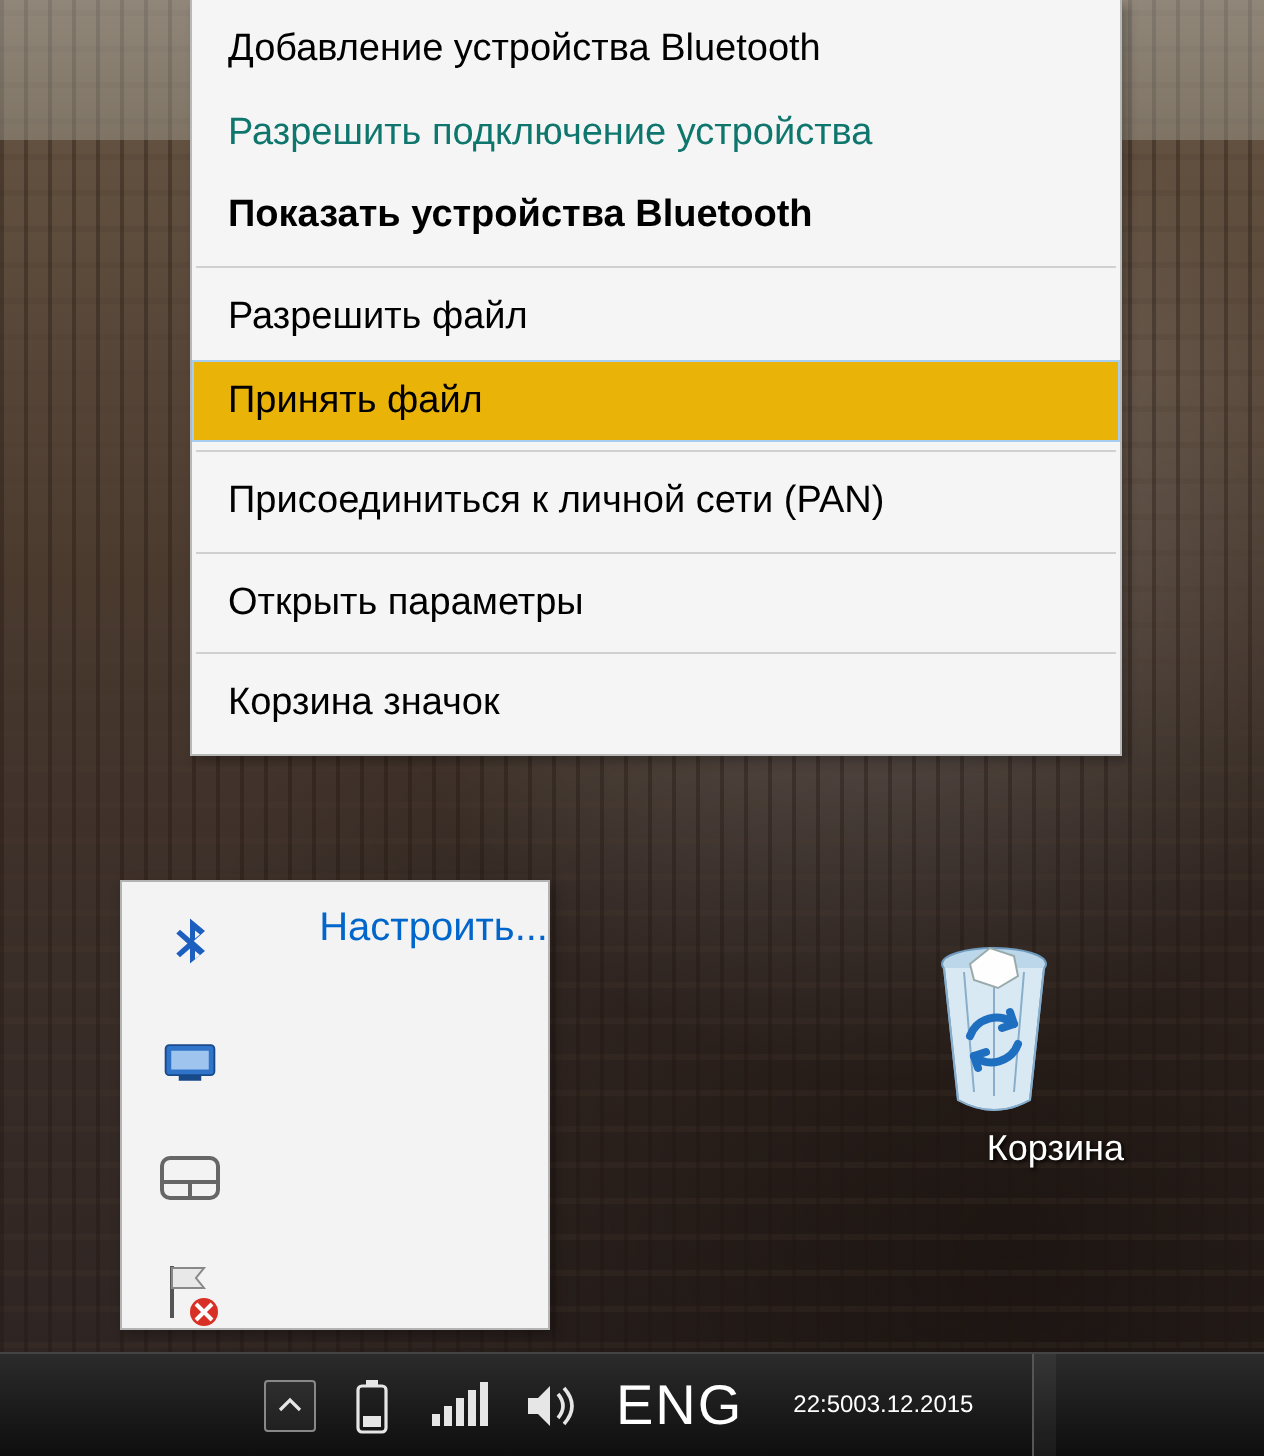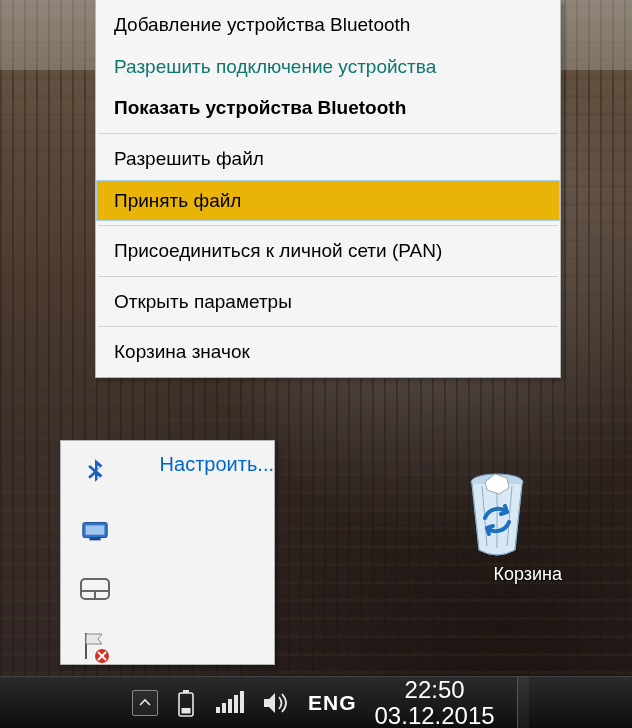--- a/index.html
+++ b/index.html
@@ -121,22 +121,22 @@
   .taskbar .volume,
   .taskbar .lang,
   .taskbar .clock,
   .taskbar .showdesk { display:flex; align-items:center; justify-content:center; }
   .taskbar .tray-btn {
     width: 26px; height: 26px;
     border: 1px solid #888;
     border-radius: 2px;
     background: rgba(255,255,255,0.05);
   }
-  .taskbar .lang { font-size: 21px; letter-spacing: 1px; font-weight: bold; }
-  .taskbar .clock { flex-direction: column; line-height: 1.05; font-size: 24px; min-width: 104px; }
+  .taskbar .lang { font-size: 28px; letter-spacing: 1px; }
+  .taskbar .clock { flex-direction: row; line-height: 1.05; font-size: 12px; min-width: 104px; }
   .taskbar .showdesk {
     width: 12px; height: 52px;
     border-left: 1px solid #555;
     margin-left: 4px; margin-right: -10px;
     background: rgba(255,255,255,0.05);
   }
 
   svg { display:block; }
 </style>
 </head>

